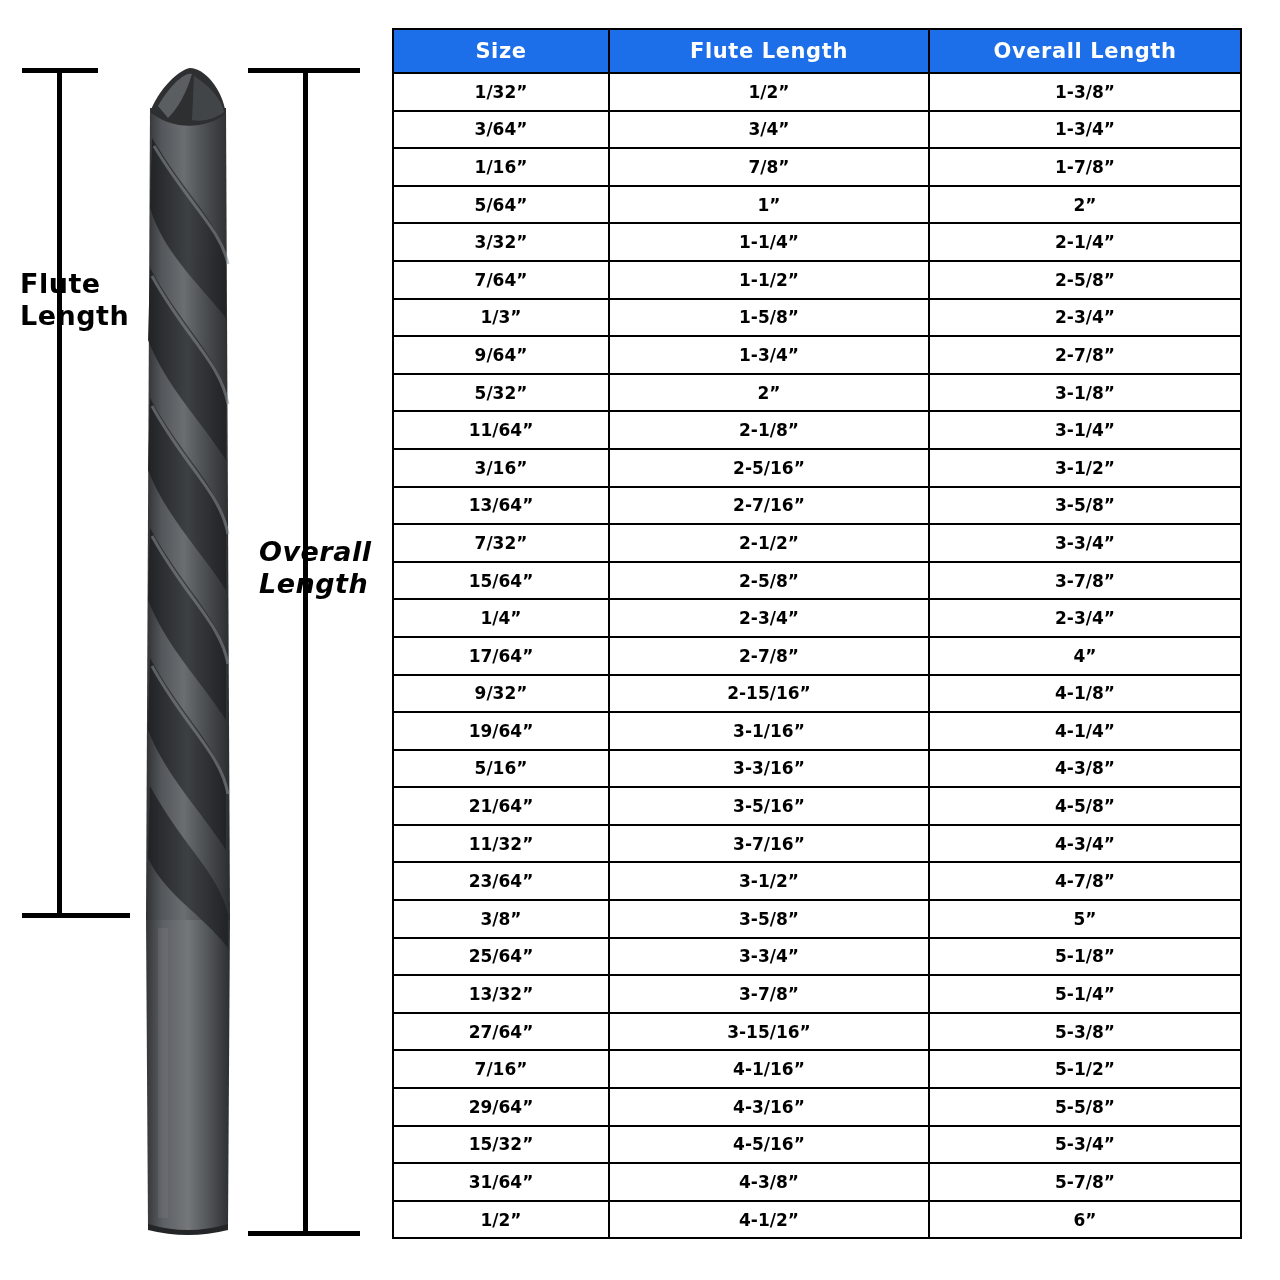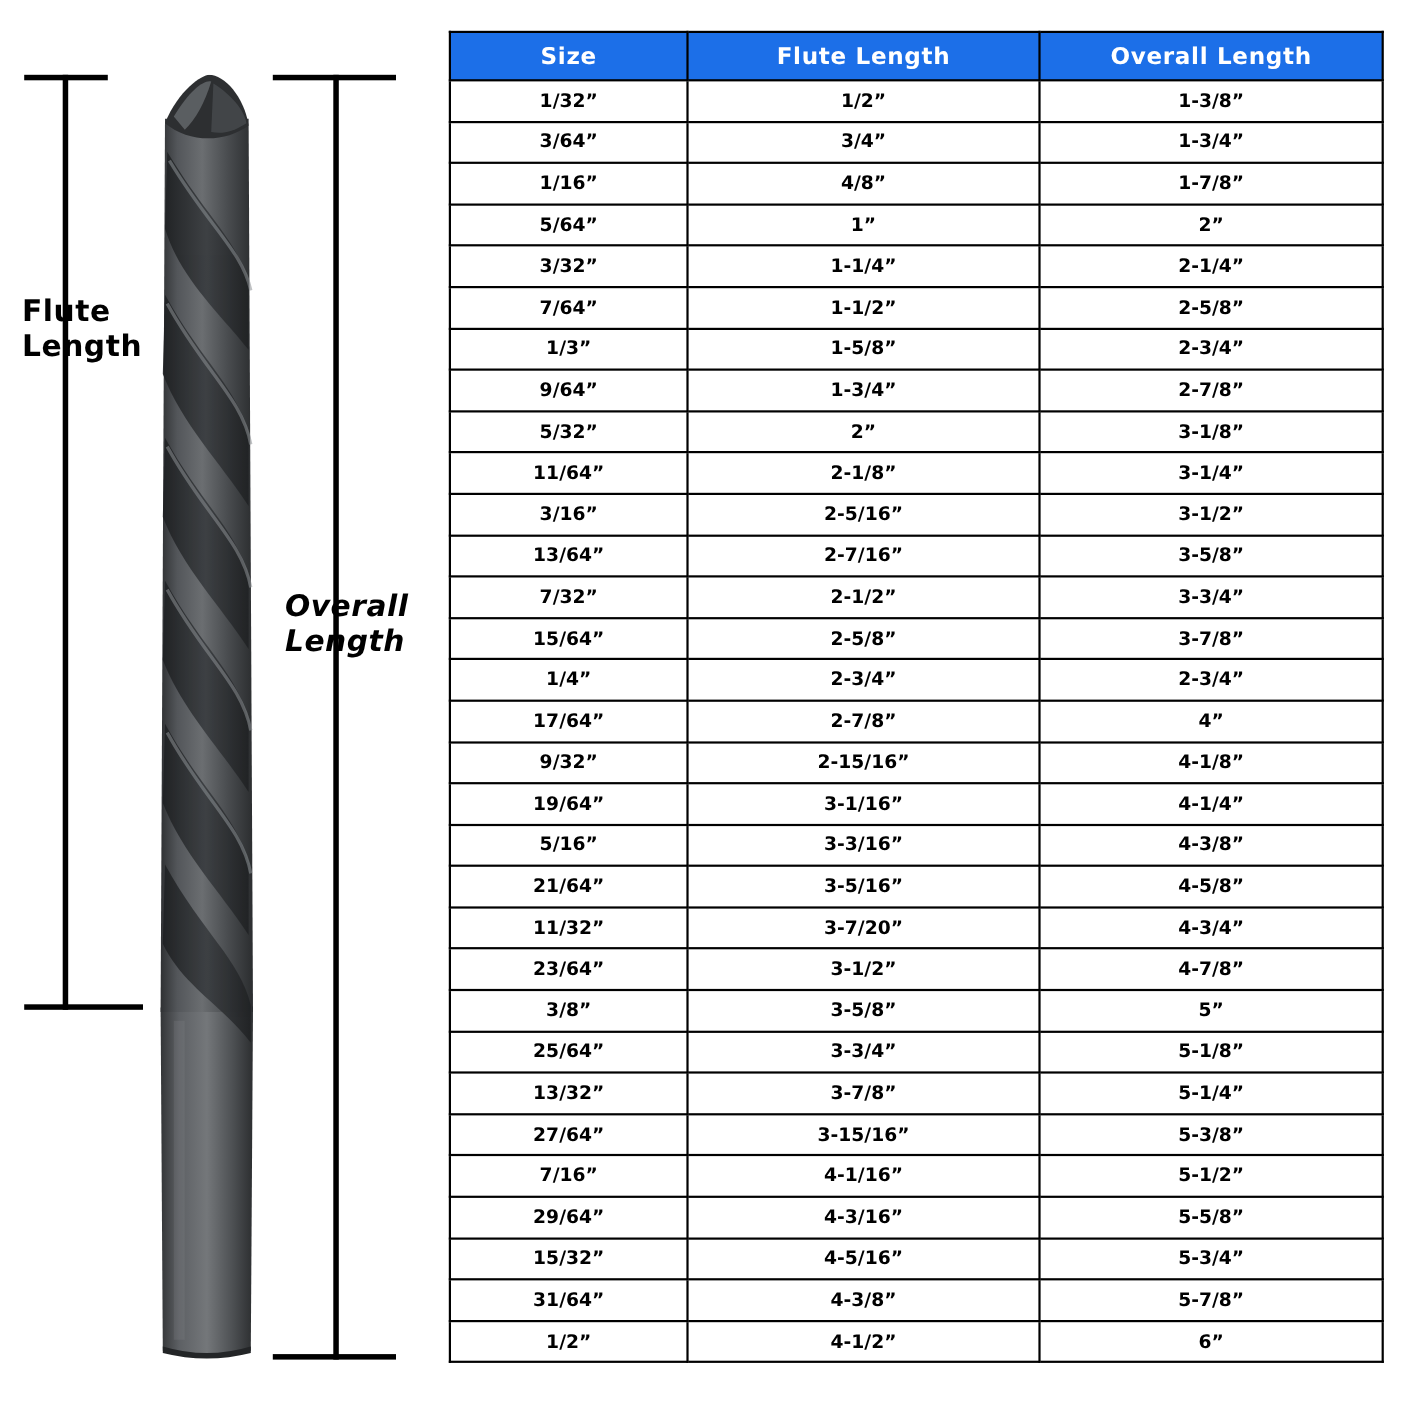--- a/index.html
+++ b/index.html
@@ -47,21 +47,21 @@
     position: absolute;
     left: 128px;
     top: 68px;
     width: 120px;
     height: 1168px;
   }
 
   
   #spec-table-wrap {
     position: absolute;
-    left: 408px;
+    left: 392px;
     top: 28px;
     width: 704px;
     border-radius: 21px;
   }
   table.spec {
     border-collapse: collapse;
     width: 848px;
     table-layout: fixed;
   }
   table.spec th, table.spec td {
@@ -177,21 +177,21 @@
           <td>1/2”</td>
           <td>1-3/8”</td>
         </tr>
         <tr>
           <td>3/64”</td>
           <td>3/4”</td>
           <td>1-3/4”</td>
         </tr>
         <tr>
           <td>1/16”</td>
-          <td>4/8”</td>
+          <td>7/8”</td>
           <td>1-7/8”</td>
         </tr>
         <tr>
           <td>5/64”</td>
           <td>1”</td>
           <td>2”</td>
         </tr>
         <tr>
           <td>3/32”</td>
           <td>1-1/4”</td>
@@ -267,21 +267,21 @@
           <td>3-3/16”</td>
           <td>4-3/8”</td>
         </tr>
         <tr>
           <td>21/64”</td>
           <td>3-5/16”</td>
           <td>4-5/8”</td>
         </tr>
         <tr>
           <td>11/32”</td>
-          <td>3-7/20”</td>
+          <td>3-7/16”</td>
           <td>4-3/4”</td>
         </tr>
         <tr>
           <td>23/64”</td>
           <td>3-1/2”</td>
           <td>4-7/8”</td>
         </tr>
         <tr>
           <td>3/8”</td>
           <td>3-5/8”</td>

